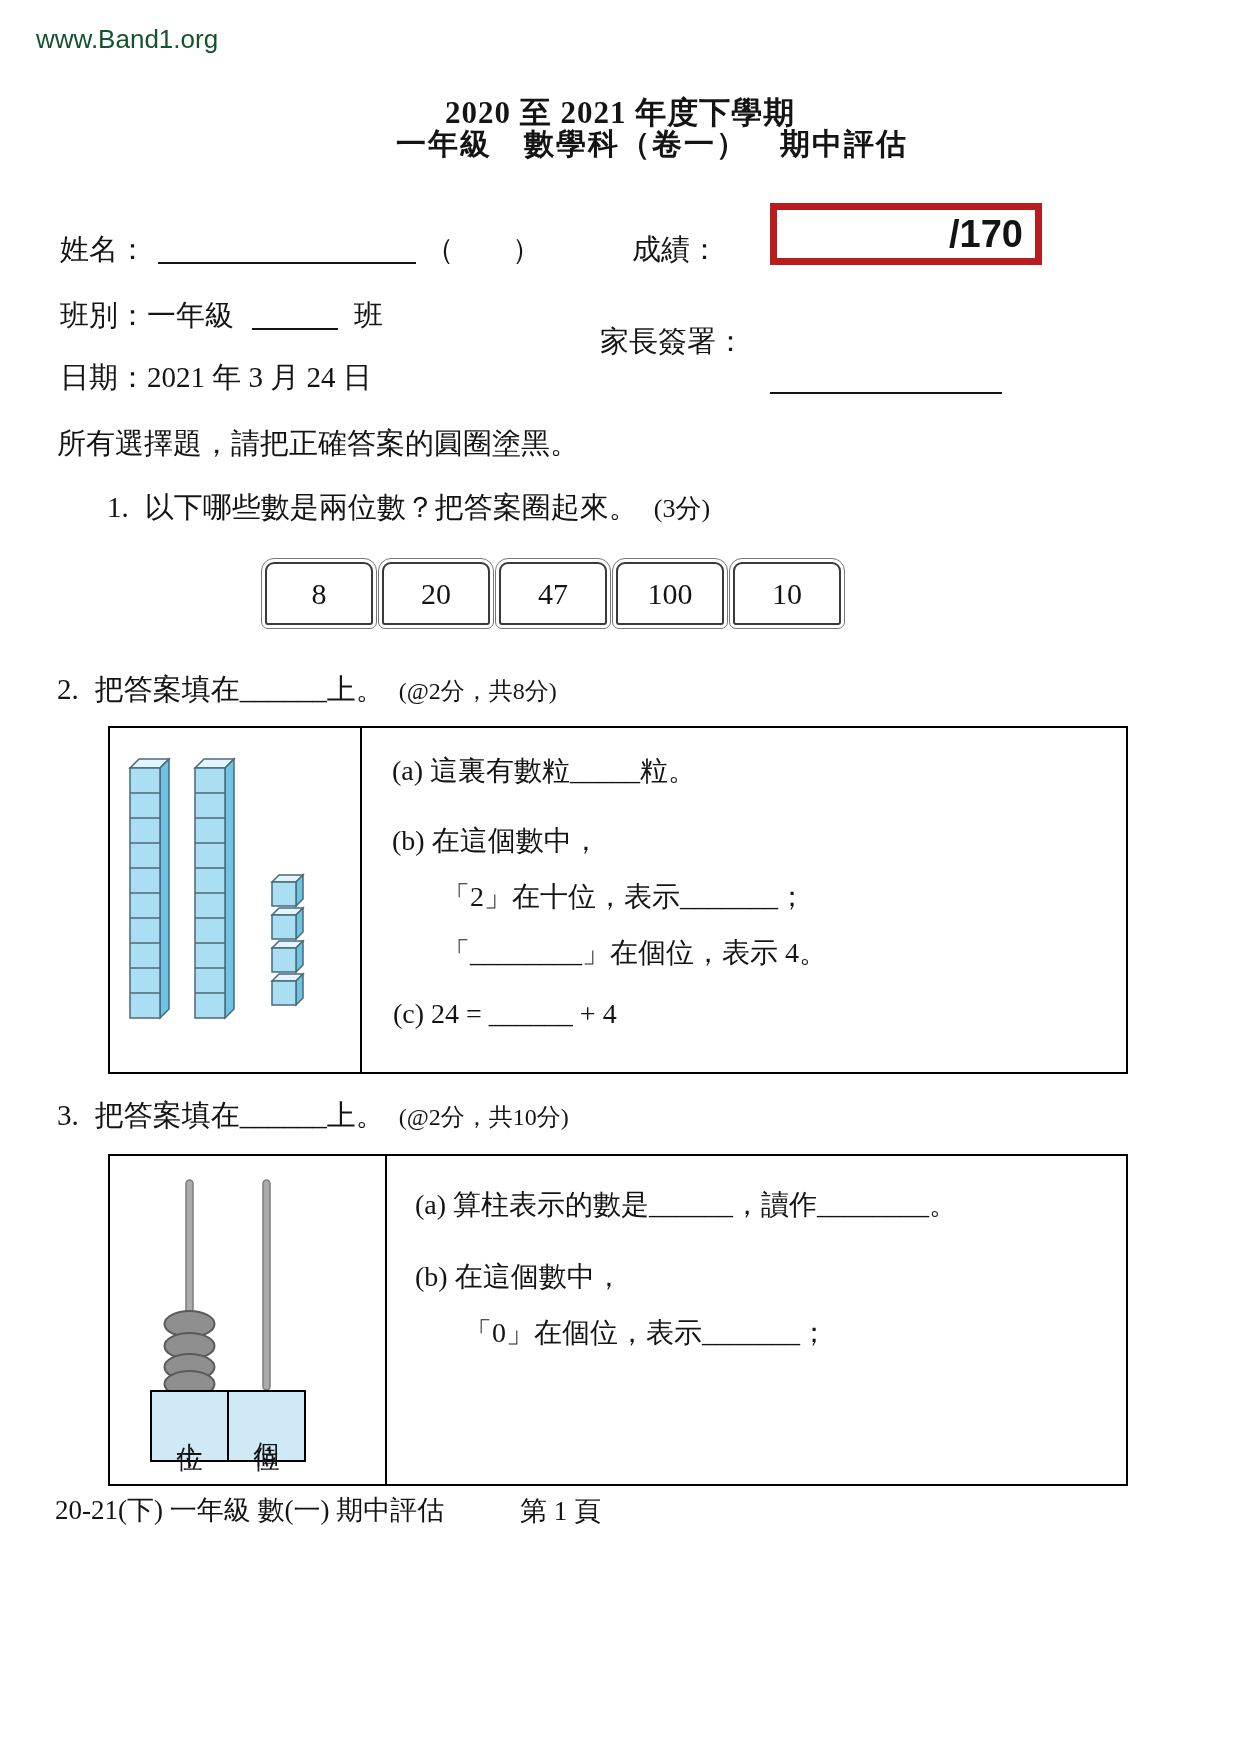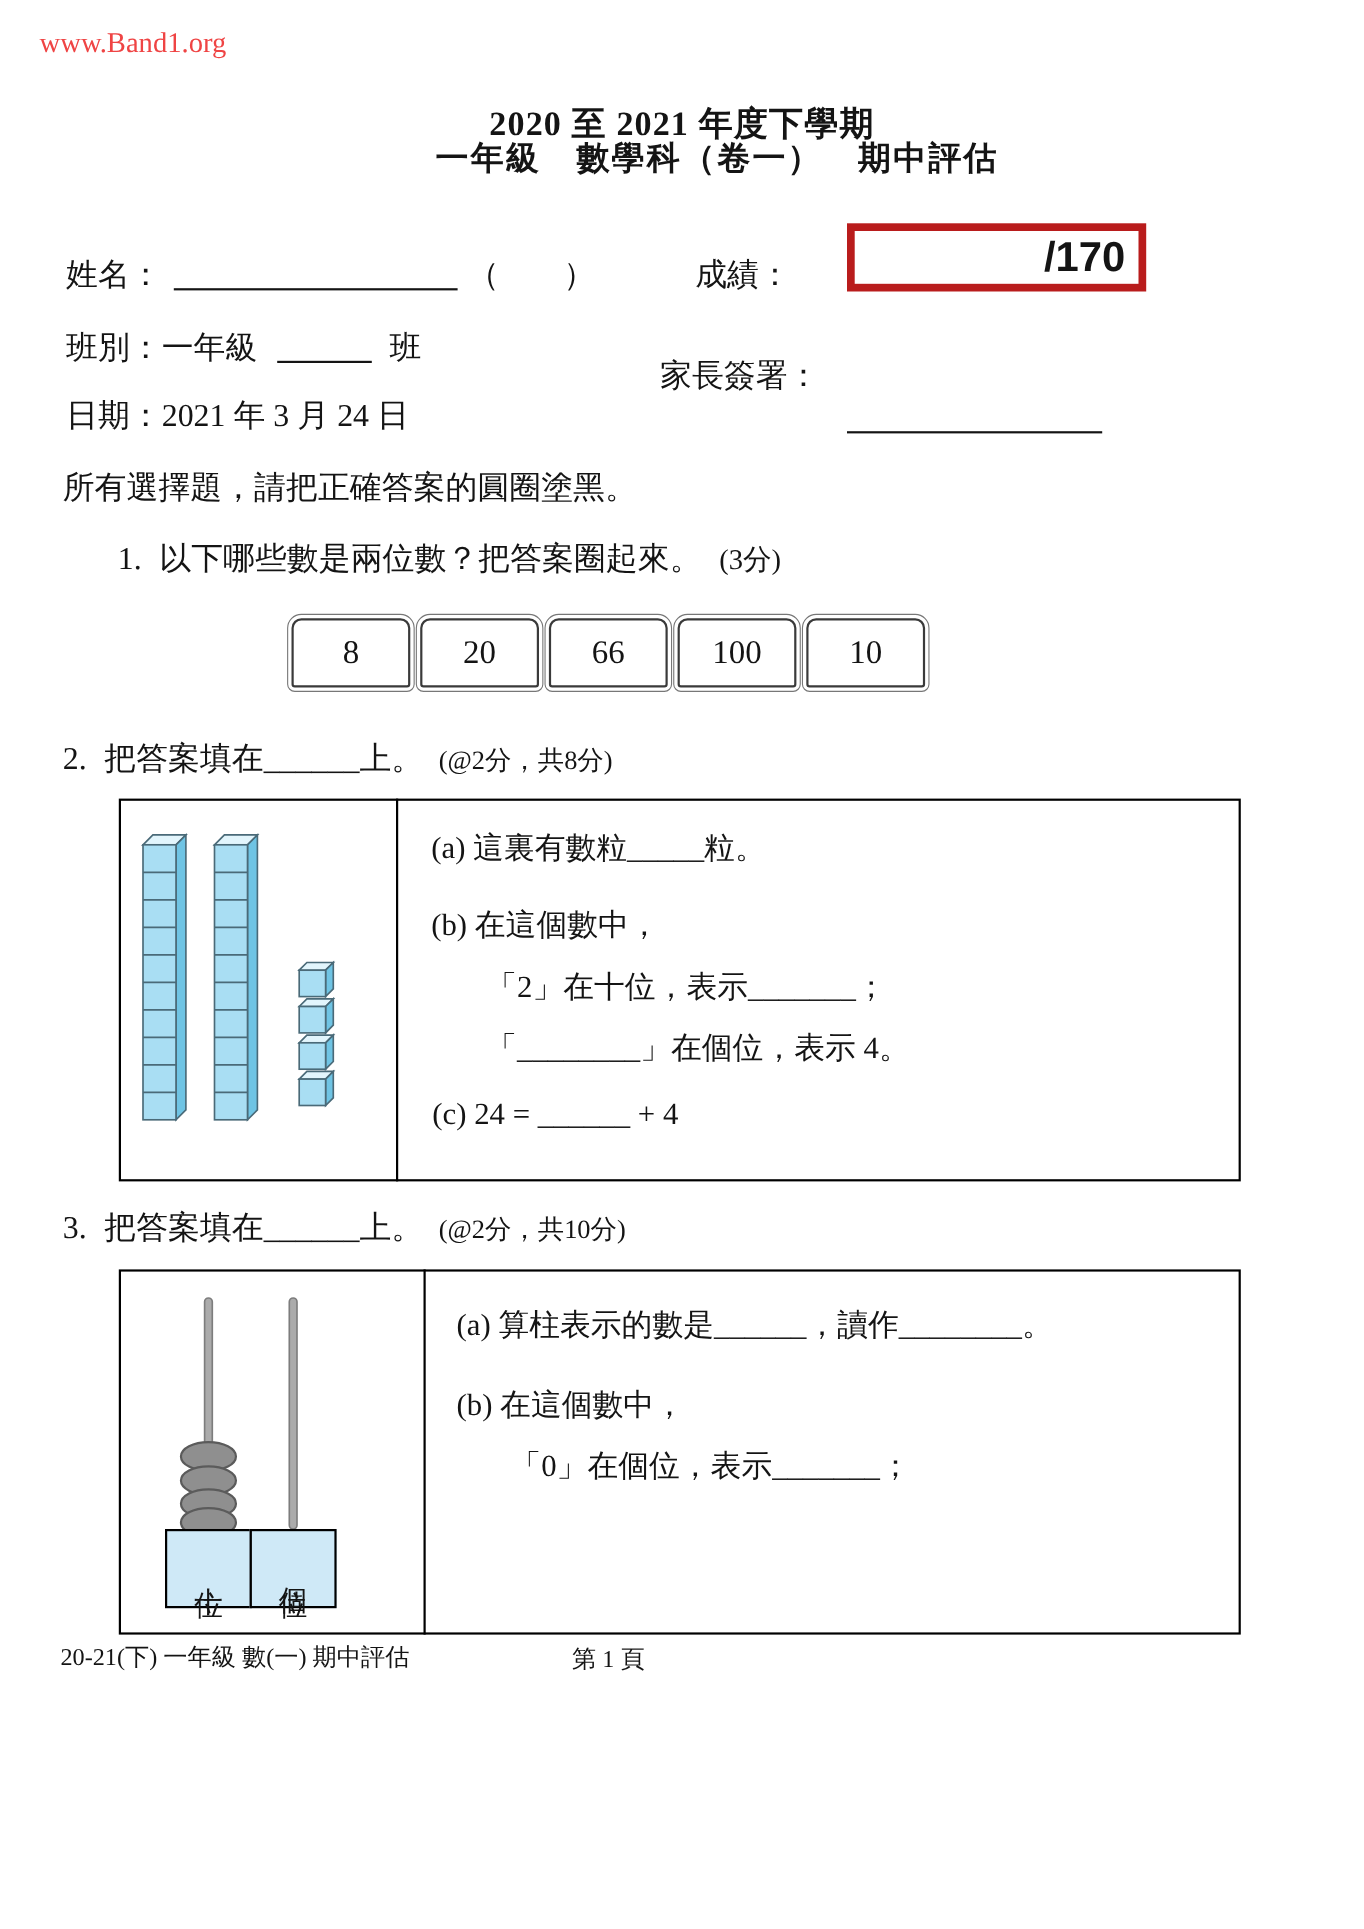--- a/index.html
+++ b/index.html
@@ -3,21 +3,21 @@
 <meta charset="utf-8">
 <style>
   * { box-sizing: border-box; }
   html,body { margin:0; padding:0; background:#e8e8e8; }
   .page {
     position:relative; width:1240px; height:1754px; margin:0 auto;
     background:#ffffff; color:#141414; overflow:hidden;
     font-family:"Liberation Serif","DejaVu Serif",serif;
   }
   .abs { position:absolute; white-space:nowrap; }
-  .watermark { font-family:Liberation Serif, serif; font-size:26px; color:#ef4444; }
+  .watermark { font-family:Liberation Sans, sans-serif; font-size:26px; color:#14532d; }
   .title { left:0; width:100%; text-align:center; font-weight:bold; }
   .t1 { font-size:31px; letter-spacing:1px; }
   .t2 { font-size:30px; letter-spacing:2px; }
   .line28 { font-size:28px; }
   .line29 { font-size:29px; }
   .marks { font-size:24px; margin-left:14px; }
   .marks26 { font-size:26px; margin-left:16px; }
   .qnum { display:inline-block; margin-right:16px; }
   .hline { height:0; border-bottom:2px solid #141414; }
   .score-box {
@@ -36,21 +36,21 @@
   .qbox { position:absolute; border:2px solid #000; background:#fff; }
   .vline { position:absolute; width:0; border-left:2px solid #000; }
   .abacus-labels { position:absolute; display:flex; }
   .abacus-cell {
     width:79px; height:72px; border:2px solid #000; background:#cfe9f7;
     display:flex; align-items:center; justify-content:center;
     writing-mode:vertical-rl; text-orientation:upright;
     font-size:26px; letter-spacing:4px;
   }
   .abacus-cell + .abacus-cell { margin-left:-2px; }
-  .footer { font-size:22px; }
+  .footer { font-size:27px; }
 </style>
 </head>
 <body>
 
 <div class="page">
 
   <div class="abs watermark" style="left:36px; top:24px;">www.Band1.org</div>
 
   <div class="abs title t1" style="top:92px;">2020 至 2021 年度下學期</div>
   <div class="abs title t2" style="top:124px;margin-left:32px;">一年級　數學科（卷一）　期中評估</div>
@@ -80,21 +80,21 @@
     <span class="qnum">1.</span><span>以下哪些數是兩位數？把答案圈起來。</span><span class="marks26">(3分)</span>
   </div>
 
   <div class="opt" style="left:265px;">
     <span>8</span>
   </div>
   <div class="opt" style="left:382px;">
     <span>20</span>
   </div>
   <div class="opt" style="left:499px;">
-    <span>66</span>
+    <span>47</span>
   </div>
   <div class="opt" style="left:616px;">
     <span>100</span>
   </div>
   <div class="opt" style="left:733px;justify-content:center;">
     <span>10</span>
   </div>
 
   <div class="abs line28" style="left:57px; top:670px; font-size:29px;">
     <span class="qnum">2.</span><span>把答案填在______上。</span><span class="marks">(@2分，共8分)</span>

